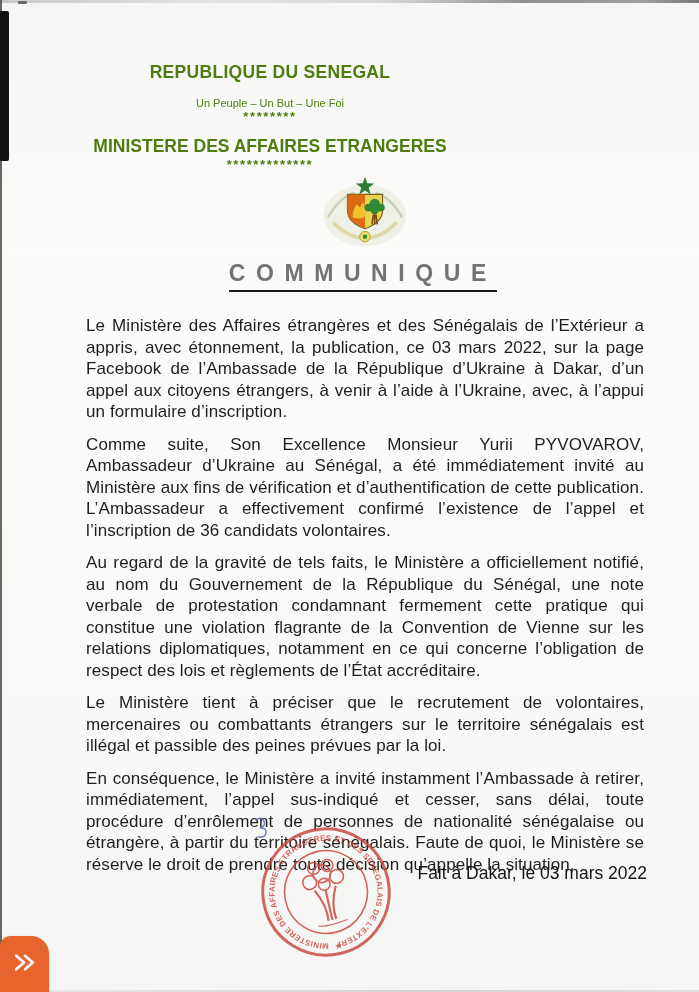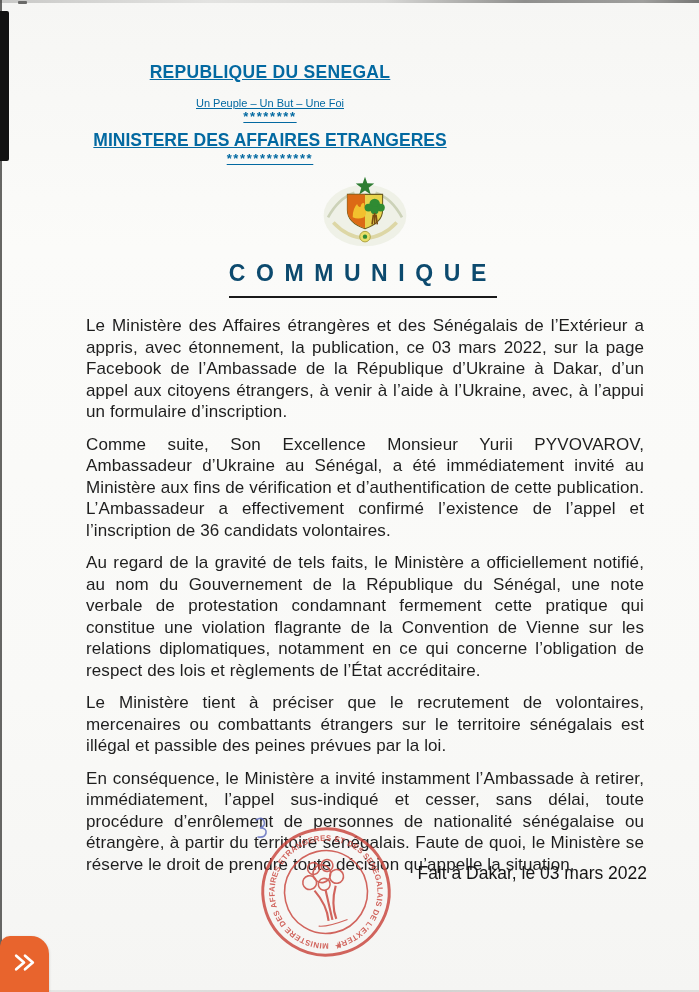--- a/index.html
+++ b/index.html
@@ -12,37 +12,37 @@
   
   .edge-top{position:absolute;top:0;left:0;right:0;height:3px;
     background:linear-gradient(to right,#c9c9c7 0%,#e3e3e1 30%,#d8d8d6 55%,#8f8f8d 75%,#9f9f9d 92%,#777775 100%);}
   .edge-left-line{position:absolute;left:0;top:0;bottom:0;width:2px;background:#4c4c4a;opacity:.85;}
   .edge-left-black{position:absolute;left:0;top:11px;width:9px;height:150px;background:#121212;border-radius:0 2px 2px 0;}
   .edge-bottom{position:absolute;bottom:0;left:0;right:0;height:2px;
     background:linear-gradient(to right,#e8e8e6,#d2d2d0 60%,#dfdfdd);}
   .scan-tick{position:absolute;left:18px;top:1px;width:9px;height:3px;background:#6a6a68;border-radius:1px;}
 
   
-  .letterhead{position:absolute;top:62px;left:64px;width:412px;text-align:center;color:#0369a1;text-decoration:underline;}
+  .letterhead{position:absolute;top:62px;left:64px;width:412px;text-align:center;color:#4d7c0f;}
   .lh-republic{font-size:17.5px;font-weight:bold;letter-spacing:.3px;}
   .lh-motto{font-size:11px;font-weight:500;margin-top:14px;}
   .lh-stars{font-size:13px;font-weight:bold;letter-spacing:1.6px;line-height:11px;margin-top:2px;}
-  .lh-ministry{font-size:17.5px;font-weight:bold;line-height:21.5px;margin-top:8px;}
+  .lh-ministry{font-size:17.5px;font-weight:bold;line-height:21.5px;margin-top:14px;}
   .lh-ministry2{font-size:17.5px;font-weight:bold;line-height:21.5px;}
   .lh-stars2{font-size:13px;font-weight:bold;letter-spacing:1.6px;line-height:12px;margin-top:1px;}
 
   
   .coat{position:absolute;top:170px;left:321px;width:88px;height:84px;}
 
   
   .title-wrap{position:absolute;top:260px;left:0;right:0;text-align:center;transform:translateX(8px);}
   .title-wrap span{
-    display:inline-block;font-size:23px;font-weight:bold;color:#0c4a6e;
+    display:inline-block;font-size:23px;font-weight:bold;color:#737373;
     letter-spacing:.46em;margin-right:-.46em;
-    border-bottom:2.5px solid #1a1a1a;padding-bottom:9px;
+    border-bottom:2.5px solid #1a1a1a;padding-bottom:3px;
   }
 
   
   .doc-body{position:absolute;top:315px;left:86px;width:558px;}
   .doc-body p{
     margin:0 0 11px 0;font-size:17px;line-height:21.5px;font-weight:500;
     text-align:justify;color:#1e1e1e;letter-spacing:.1px;
   }
 
   

